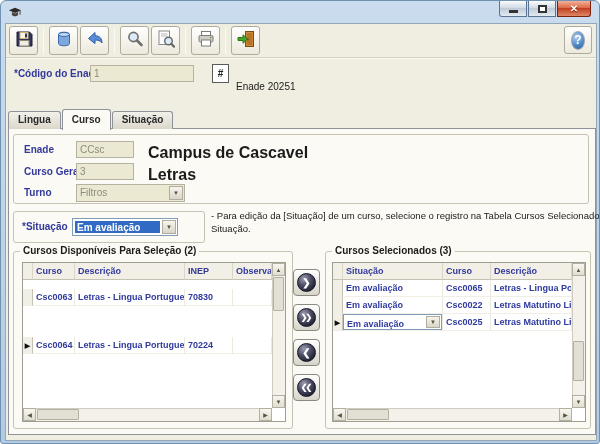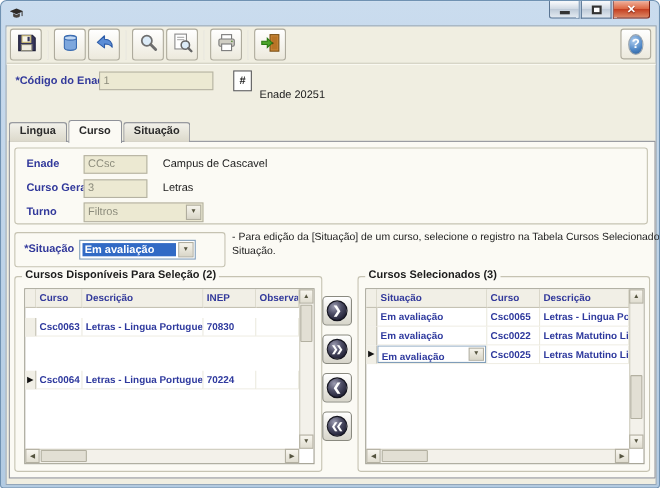--- a/index.html
+++ b/index.html
@@ -44,21 +44,21 @@
   .code-ref{position:absolute;left:230px;top:2px;font-size:10px;font-weight:normal;color:#1b1b1b;margin-top:20px;}
   
   .tabstrip{position:absolute;left:2px;top:84px;height:21px;display:flex;align-items:flex-end;z-index:3;}
   .tab{height:18px;border:1px solid #8f9299;border-bottom:none;border-radius:3px 3px 0 0;background:linear-gradient(#f2f1ea,#dbd8ca);
     font-size:10px;font-weight:bold;color:#2a2a2a;padding:2px 9px 0 9px;margin-right:1px;}
   .tab.active{height:21px;background:#fbfaf4;padding-top:4px;position:relative;z-index:4;margin-bottom:-1px;}
   .panel{position:absolute;left:2px;top:104px;width:588px;height:307px;background:#fbfaf4;border:1px solid #8f9299;z-index:2;}
   
   .group{position:absolute;border:1px solid #c6c3b2;border-radius:3px;}
   .gtitle{position:absolute;top:-7px;left:6px;background:#fbfaf4;padding:0 3px;font-size:10px;font-weight:bold;color:#1b1b1b;white-space:nowrap;}
-  .desc{position:absolute;font-size:10px;font-weight:normal;color:#1b1b1b;white-space:nowrap;}
+  .desc{position:absolute;font-size:16px;font-weight:bold;color:#1b1b1b;white-space:nowrap;}
   
   .combo{position:absolute;height:18px;border:1px solid #b5b2a2;background:#ece9d2;}
   .combo .txt{position:absolute;left:3px;top:2px;font-size:10px;color:#8c8c7c;}
   .combo .arrow,.icombo .arrow{position:absolute;right:1px;top:1px;bottom:1px;width:14px;background:linear-gradient(#f6f4ec,#d9d6c8);
     border:1px solid #b0ad9e;display:flex;align-items:center;justify-content:center;font-size:6px;color:#55543f;}
   .combo.enabled{background:#fff;border-color:#7f9db9;}
   .combo.enabled .sel{position:absolute;left:2px;top:2px;right:17px;bottom:2px;background:#316ac5;color:#fff;
     font-size:10px;font-weight:bold;padding:1px 0 0 2px;white-space:nowrap;overflow:hidden;}
   .note{position:absolute;font-size:9.5px;color:#1b1b1b;line-height:13px;white-space:nowrap;}
   

